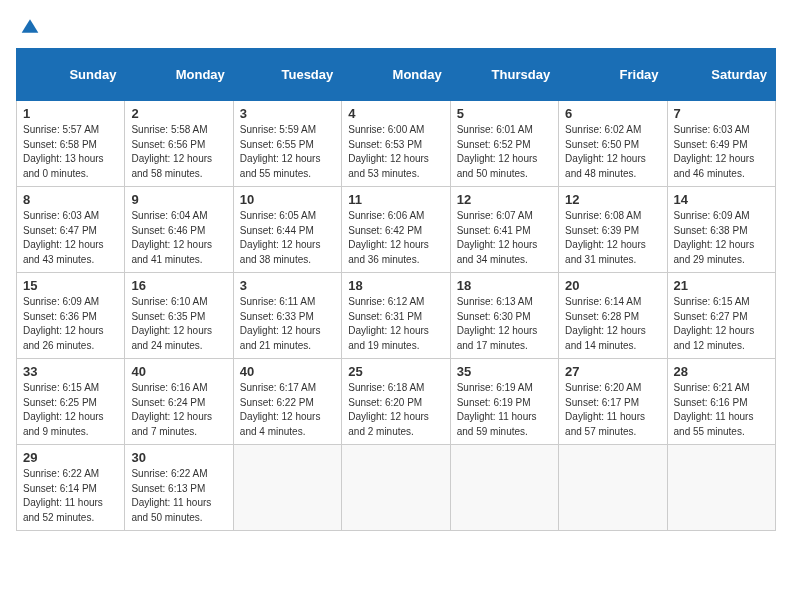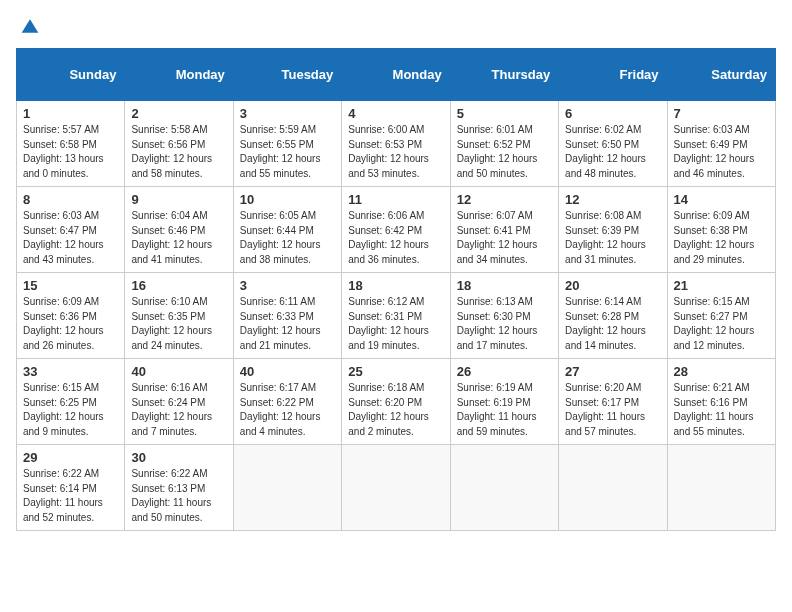--- a/index.html
+++ b/index.html
@@ -223,21 +223,21 @@
         </td>
         <td>
           <span class="day-num">40</span>
           <div class="day-info">Sunrise: 6:17 AM<br>Sunset: 6:22 PM<br>Daylight: 12 hours<br>and 4 minutes.</div>
         </td>
         <td>
           <span class="day-num">25</span>
           <div class="day-info">Sunrise: 6:18 AM<br>Sunset: 6:20 PM<br>Daylight: 12 hours<br>and 2 minutes.</div>
         </td>
         <td>
-          <span class="day-num">26</span>
+          <span class="day-num">35</span>
           <div class="day-info">Sunrise: 6:19 AM<br>Sunset: 6:19 PM<br>Daylight: 11 hours<br>and 59 minutes.</div>
         </td>
         <td>
           <span class="day-num">27</span>
           <div class="day-info">Sunrise: 6:20 AM<br>Sunset: 6:17 PM<br>Daylight: 11 hours<br>and 57 minutes.</div>
         </td>
         <td>
           <span class="day-num">28</span>
           <div class="day-info">Sunrise: 6:21 AM<br>Sunset: 6:16 PM<br>Daylight: 11 hours<br>and 55 minutes.</div>
         </td>

